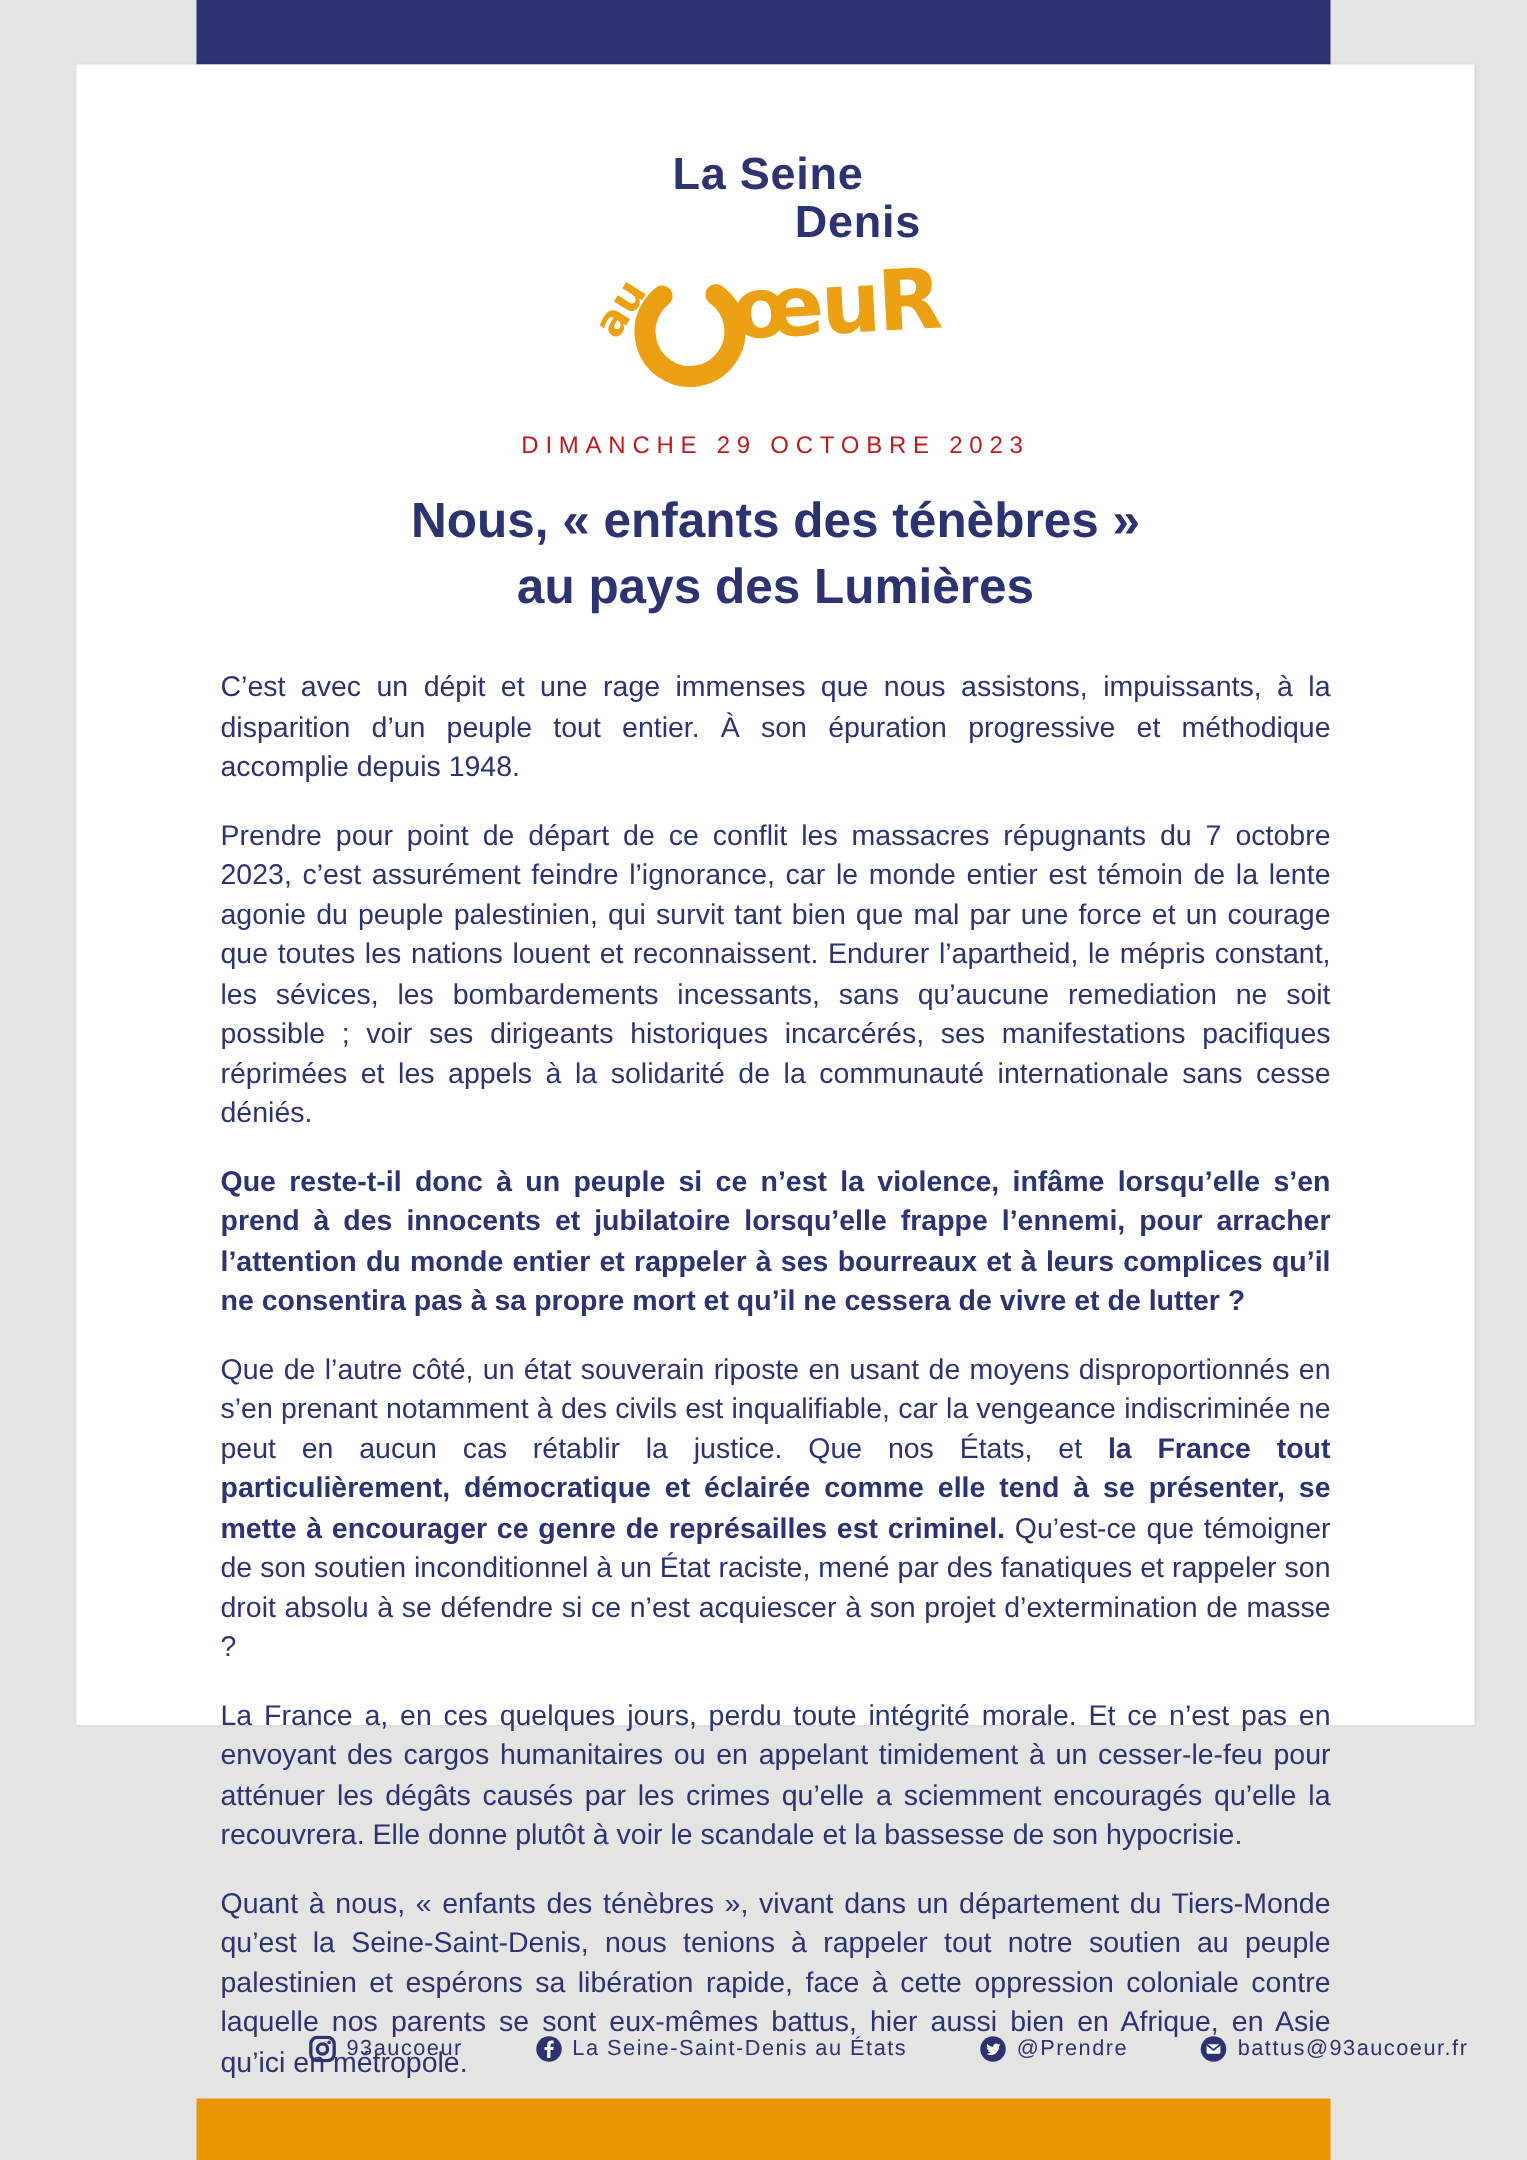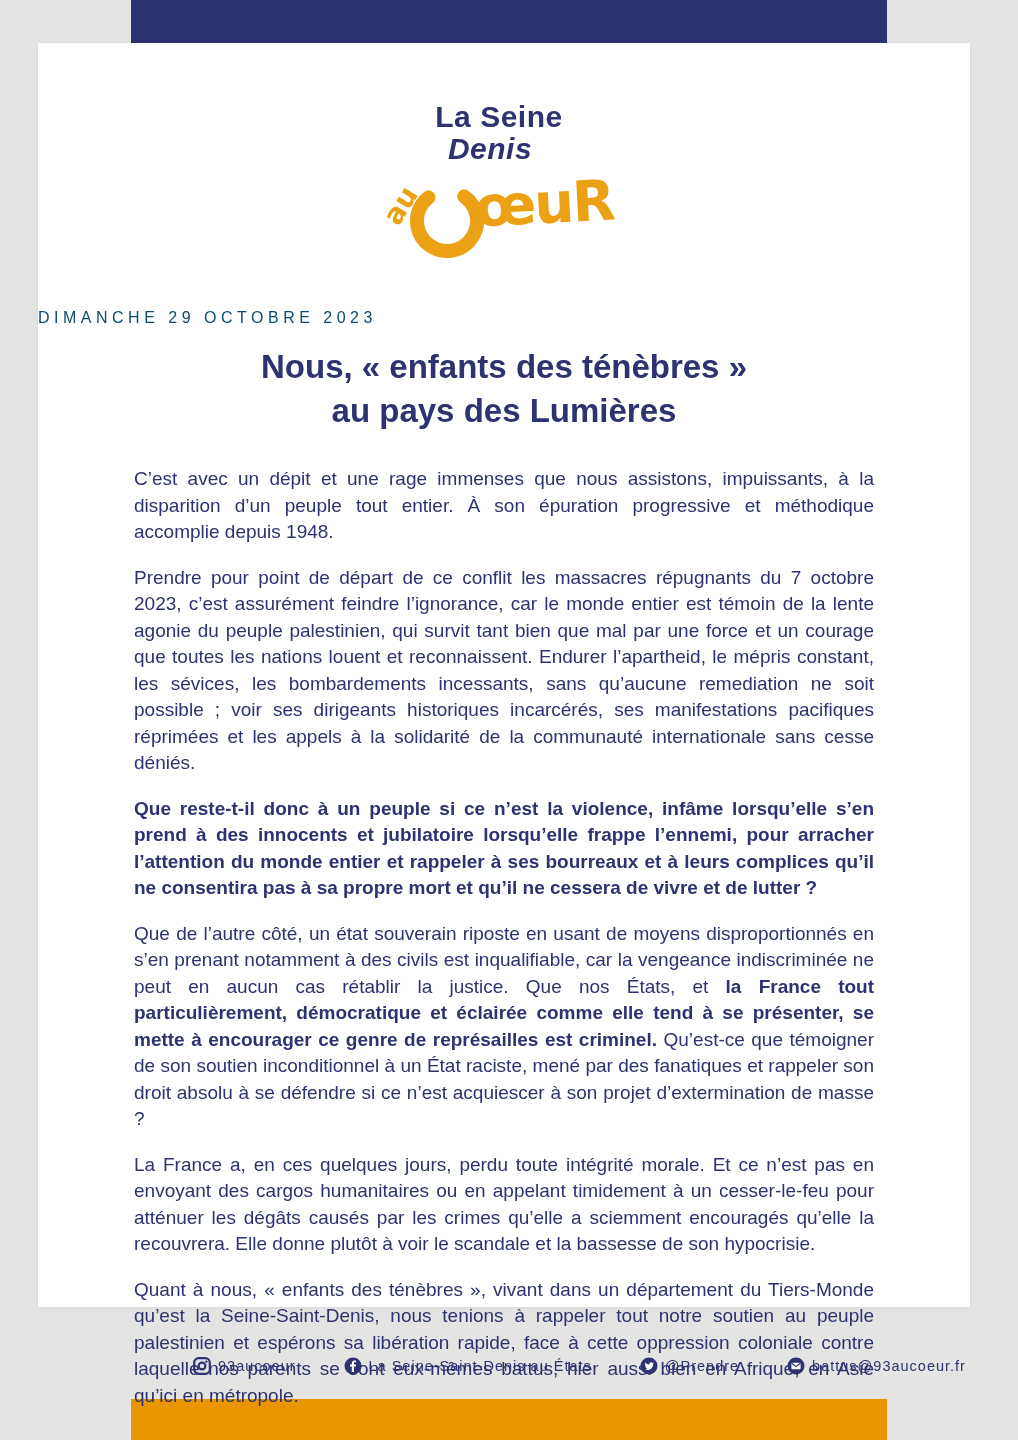--- a/index.html
+++ b/index.html
@@ -11,45 +11,45 @@
   }
   .topbar {
     position:absolute; left:131px; top:0; width:756px; height:43px;
     background:#2d3270; border-bottom:2px solid #ccd6ec;
   }
   .bottombar {
     position:absolute; left:131px; top:1399px; width:756px; height:41px;
     background:#e89500;
   }
   .card {
-    position:absolute; left:38px; top:43px; width:932px; height:1264px;
+    position:absolute; left:51px; top:43px; width:932px; height:1107px;
     background:#ffffff; box-shadow:0 0 3px rgba(0,0,0,0.08);
   }
   
   .logo { width:250px; margin:58px auto 0; position:relative; color:#2d3270; }
   .logo-line { font-weight:bold; font-size:30px; line-height:32px; letter-spacing:.5px; }
   .logo-l1 { text-align:center; padding-right:10px; }
   .logo-l2 { text-align:center; }
-  .logo-l3 { text-align:center; padding-right:28px;font-style:italic; }
+  .logo-l3 { text-align:right; padding-right:28px; }
   .logo-dash { color:#eba113; font-weight:bold; }
   .logo-coeur { position:relative; height:104px; margin-top:-2px; }
   .logo-au {
     position:absolute; left:2px; top:26px; color:#eba113;
     font-size:28px; font-weight:bold; transform:rotate(-58deg);
     font-family:"DejaVu Sans", sans-serif;
   }
   .c-arc { position:absolute; left:26px; top:14px; }
   .logo-oeur {
     position:absolute; left:96px; top:8px; color:#eba113;
     font-size:56px; font-weight:bold; letter-spacing:-2px;
     font-family:"DejaVu Sans", sans-serif; transform:rotate(-3deg);
   }
   
   .pub-date {
-    margin-top:42px; color:#0c4a6e;
+    margin-top:22px; text-align:center; color:#b91c1c;
     font-size:16px; letter-spacing:4.5px; font-weight:500;
   }
   .page-title {
     margin-top:18px; text-align:center; color:#2d3270;
     font-size:33px; line-height:44px; font-weight:bold;
   }
   
   .body-text {
     margin:33px 96px 0; color:#2d3270;
     font-size:19px; line-height:26.5px; text-align:justify;

